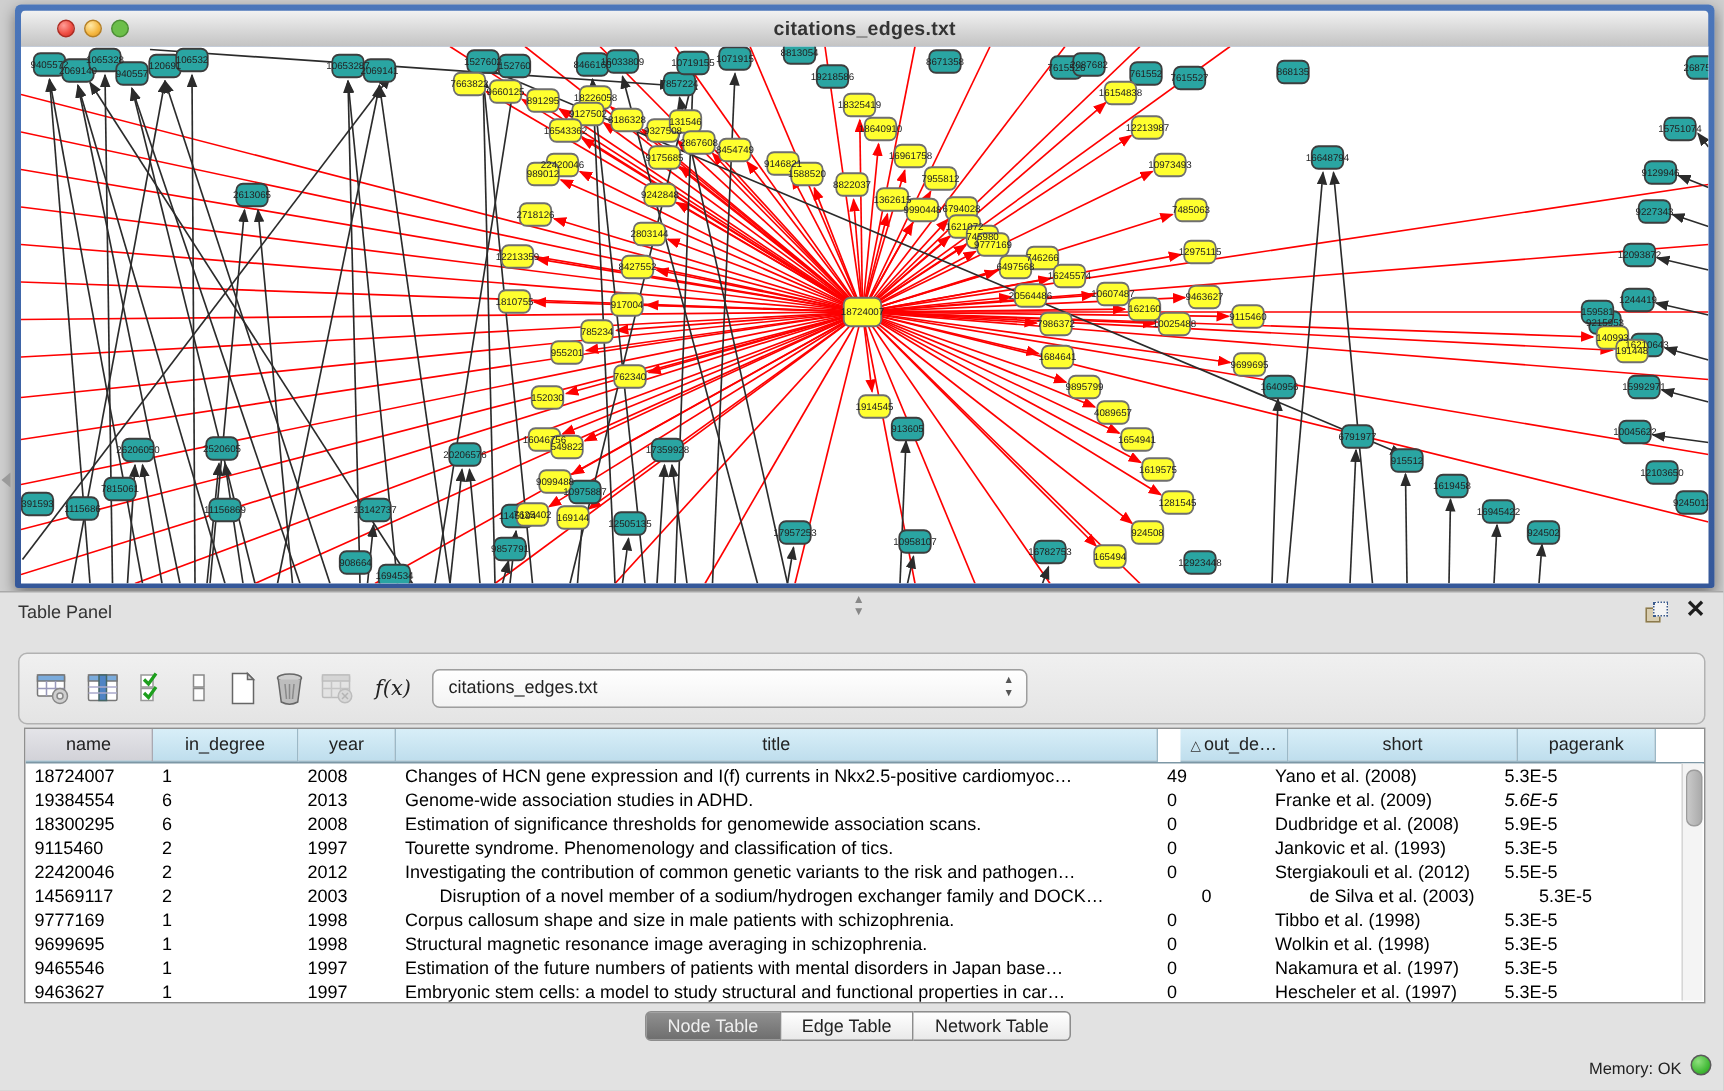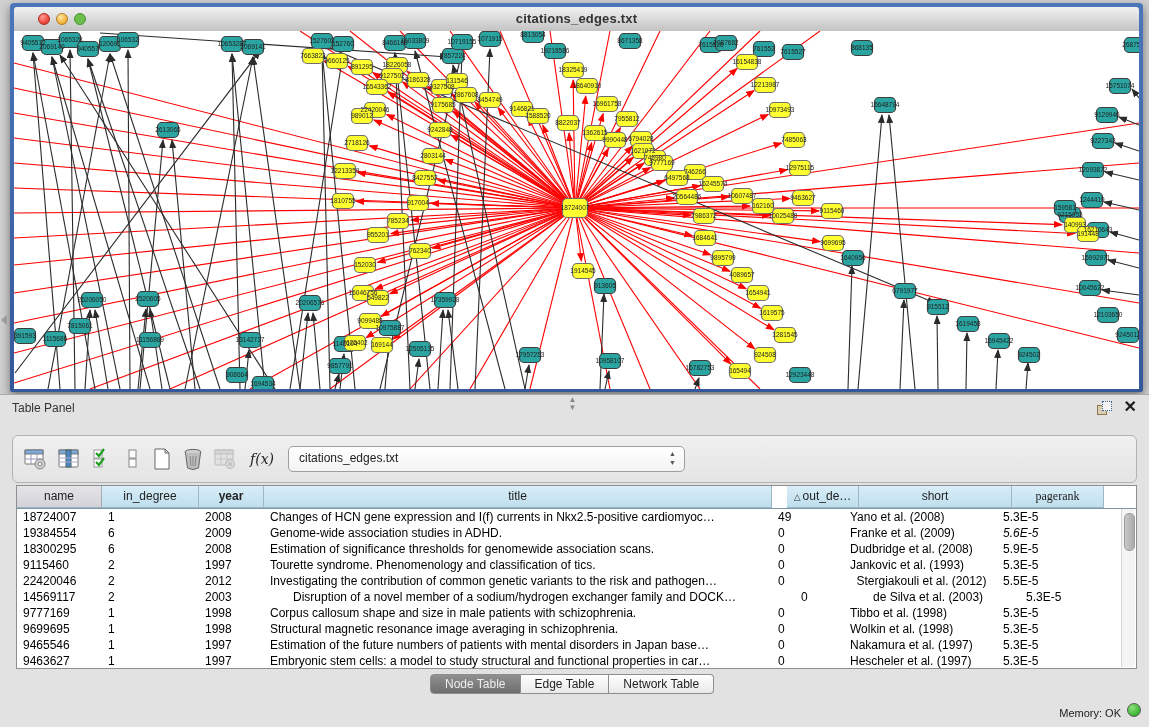--- a/index.html
+++ b/index.html
@@ -670,40 +670,40 @@
     <div class="tb-combo">
       <span class="val">citations_edges.txt</span>
       <span class="arrows">▲<br>▼</span>
     </div>
   </div>
 
   <div class="grid-frame">
     <div class="grid-head" id="grid-head">
         <div class="gh-cell gray" style="width: 85px;">name</div>
         <div class="gh-cell" style="width: 97px;">in_degree</div>
-        <div class="gh-cell" style="width: 65px; font-weight: bold;">year</div>
+        <div class="gh-cell" style="width: 65px;">year</div>
         <div class="gh-cell" style="width: 508px;">title</div>
         <div class="gh-cell" style="width: 72px; margin-left: 15px;"><span class="sort-tri">△</span>out_de…</div>
         <div class="gh-cell" style="width: 153px;">short</div>
-        <div class="gh-cell" style="width: 92px; font-family: Liberation Serif, serif;">pagerank</div>
+        <div class="gh-cell" style="width: 92px;">pagerank</div>
       </div>
     <div id="grid-body">
         <div class="grid-row">
           <div class="gr-cell" style="width: 85px;">18724007</div>
           <div class="gr-cell" style="width: 97px;">1</div>
           <div class="gr-cell" style="width: 65px;">2008</div>
           <div class="gr-cell" style="width: 508px;">Changes of HCN gene expression and I(f) currents in Nkx2.5-positive cardiomyoc…</div>
           <div class="gr-cell" style="width: 72px;">49</div>
           <div class="gr-cell" style="width: 153px;">Yano et al. (2008)</div>
           <div class="gr-cell" style="width: 92px;">5.3E-5</div>
         </div>
         <div class="grid-row">
           <div class="gr-cell" style="width: 85px;">19384554</div>
           <div class="gr-cell" style="width: 97px;">6</div>
-          <div class="gr-cell" style="width: 65px;">2009</div>
+          <div class="gr-cell" style="width: 65px;">2013</div>
           <div class="gr-cell" style="width: 508px;">Genome-wide association studies in ADHD.</div>
           <div class="gr-cell" style="width: 72px;">0</div>
           <div class="gr-cell" style="width: 153px;">Franke et al. (2009)</div>
           <div class="gr-cell" style="width: 92px; font-style: italic;">5.6E-5</div>
         </div>
         <div class="grid-row">
           <div class="gr-cell" style="width: 85px;">18300295</div>
           <div class="gr-cell" style="width: 97px;">6</div>
           <div class="gr-cell" style="width: 65px;">2008</div>
           <div class="gr-cell" style="width: 508px;">Estimation of significance thresholds for genomewide association scans.</div>
@@ -719,21 +719,21 @@
           <div class="gr-cell" style="width: 72px;">0</div>
           <div class="gr-cell" style="width: 153px;">Jankovic et al. (1993)</div>
           <div class="gr-cell" style="width: 92px;">5.3E-5</div>
         </div>
         <div class="grid-row">
           <div class="gr-cell" style="width: 85px;">22420046</div>
           <div class="gr-cell" style="width: 97px;">2</div>
           <div class="gr-cell" style="width: 65px;">2012</div>
           <div class="gr-cell" style="width: 508px;">Investigating the contribution of common genetic variants to the risk and pathogen…</div>
           <div class="gr-cell" style="width: 72px;">0</div>
-          <div class="gr-cell" style="width: 153px; text-align: center;">Stergiakouli et al. (2012)</div>
+          <div class="gr-cell" style="width: 153px;">Stergiakouli et al. (2012)</div>
           <div class="gr-cell" style="width: 92px;">5.5E-5</div>
         </div>
         <div class="grid-row">
           <div class="gr-cell" style="width: 85px;">14569117</div>
           <div class="gr-cell" style="width: 97px;">2</div>
           <div class="gr-cell" style="width: 65px;">2003</div>
           <div class="gr-cell" style="width: 508px; margin-left: 23px;">Disruption of a novel member of a sodium/hydrogen exchanger family and DOCK…</div>
           <div class="gr-cell" style="width: 72px;">0</div>
           <div class="gr-cell" style="width: 153px;">de Silva et al. (2003)</div>
           <div class="gr-cell" style="width: 92px;">5.3E-5</div>

